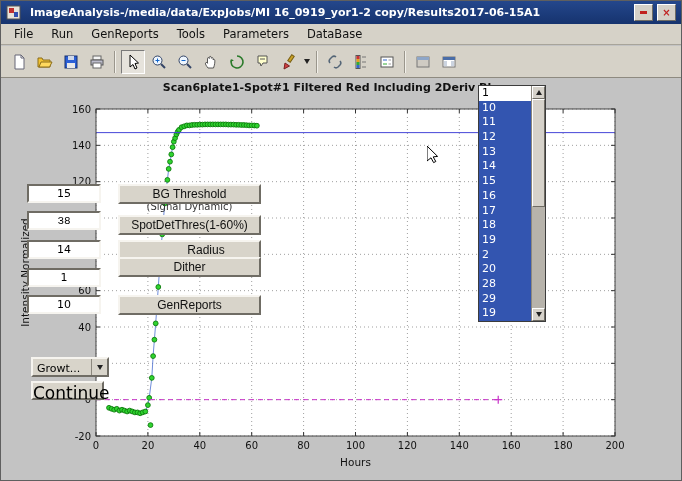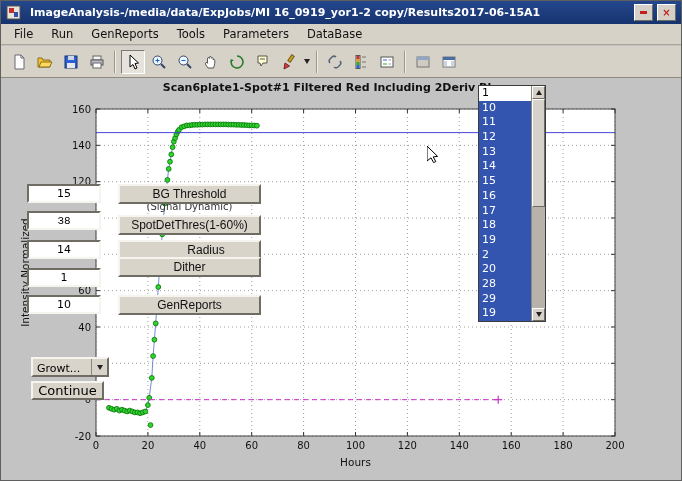--- a/index.html
+++ b/index.html
@@ -49,21 +49,21 @@
   .sub-note{position:absolute;left:117px;top:200px;width:143px;text-align:center;font-size:10px;
             color:#333;z-index:20;white-space:nowrap;}
   .growth-popup{position:absolute;left:30px;top:356px;width:78px;height:20px;box-sizing:border-box;
             border:2px solid;border-color:#f6f4ef #6f6c64 #6f6c64 #f6f4ef;background:#d8d4ca;
             display:flex;align-items:flex-end;z-index:30;font-size:11px;}
   .growth-popup .val{flex:1;padding-left:4px;white-space:nowrap;overflow:hidden;}
   .growth-popup .caret-box{width:15px;height:100%;border-left:1px solid #8c887e;
             display:flex;align-items:center;justify-content:center;background:#d8d4ca;}
   .continue-btn{position:absolute;left:30px;top:380px;width:73px;height:19px;box-sizing:border-box;
             border:2px solid;border-color:#f6f4ef #6f6c64 #6f6c64 #f6f4ef;background:#d8d4ca;
-            font-family:"DejaVu Sans",sans-serif;font-size:13px;padding:0;z-index:30;}
+            font-family:"DejaVu Sans",sans-serif;font-size:17px;padding:0;z-index:30;}
   
   .listbox{position:absolute;left:477px;top:84px;width:68px;height:237px;background:#ffffff;
            border:1px solid #3c3c3c;box-sizing:border-box;display:flex;z-index:40;}
   .list-items{flex:1;overflow:hidden;}
   .list-item{height:14.7px;line-height:14.7px;font-size:11px;padding-left:3px;color:#000;
              white-space:nowrap;}
   .list-item.sel{background:#3355b0;color:#ffffff;}
   .scrollbar{width:13px;background:#b7b3ab;border-left:1px solid #8c887e;display:flex;
              flex-direction:column;}
   .sb-btn{height:13px;background:#d6d2ca;border:1px solid;border-color:#ffffff #6f6c64 #6f6c64 #ffffff;

